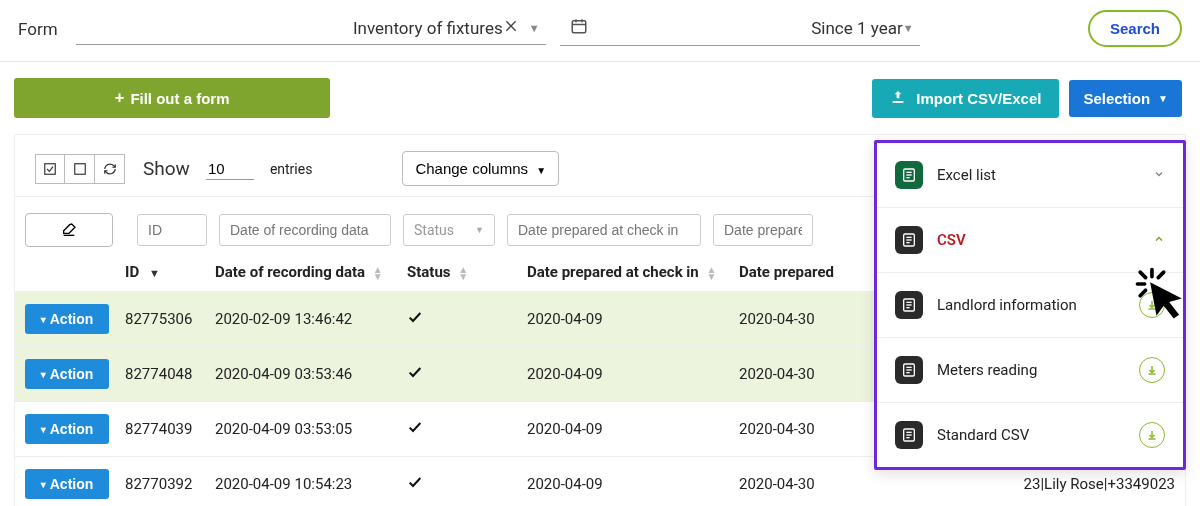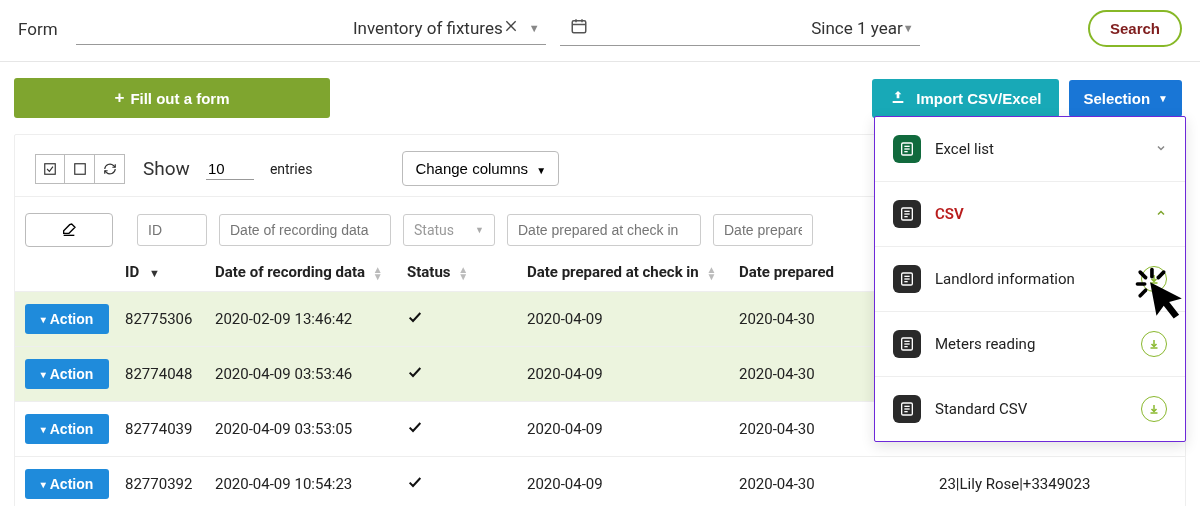--- a/index.html
+++ b/index.html
@@ -34,21 +34,21 @@
     text-align: right;
   }
   .select-box.time { min-width: 360px; }
   .select-box .value { flex: 1; }
   .select-box .x-icon { margin-right: 10px; color:#444; cursor:pointer; }
   .select-box .caret { color:#888; font-size:11px; }
   .select-box .cal-icon { margin-right: 12px; color:#555; }
   .spacer { flex:1; }
   .search-btn {
     border: 2px solid #87b827;
-    color: #7f1d1d;
+    color: #1d4ed8;
     background: #fff;
     border-radius: 20px;
     padding: 8px 20px;
     font-size: 15px;
     font-weight: 600;
     cursor: pointer;
   }
   
   .actionbar {
     display:flex;
@@ -94,24 +94,24 @@
     font-weight:600;
     display:flex;
     align-items:center;
     gap:8px;
     cursor:pointer;
   }
   
   .dropdown-panel {
     position: absolute;
     right: 14px;
-    top: 116px;
+    top: 140px;
     width: 312px;
     background:#fff;
-    border:1px solid #6d28d9;
+    border:3px solid #6d28d9;
     border-radius:2px;
     box-shadow: 0 4px 14px rgba(0,0,0,0.12);
     z-index: 20;
   }
   .dd-row {
     display:flex;
     align-items:center;
     padding: 18px 18px;
     gap:14px;
     border-top:1px solid #eee;
@@ -208,21 +208,21 @@
     padding: 16px 10px 10px 10px;
     font-weight:700;
     font-size:15px;
   }
   .col-action { width:100px; }
   .col-id { width:90px; }
   .col-recording { width:192px; }
   .col-status { width:120px; }
   .col-checkin { width:212px; }
   .col-checkout { width:200px; }
-  .col-extra { flex:1; }
+  .col-extra { flex:1;text-align:right; }
   .sort-icons { color:#bbb; font-size:10px; margin-left:4px;display:inline-flex;flex-direction:column;line-height:7px;vertical-align:middle; }
   .sort-down { color:#333;font-size:11px;margin-left:6px; }
   
   .data-row {
     display:flex;
     align-items:center;
     padding:12px 10px;
     border-top:1px solid #eee;
     font-size:15px;
   }

